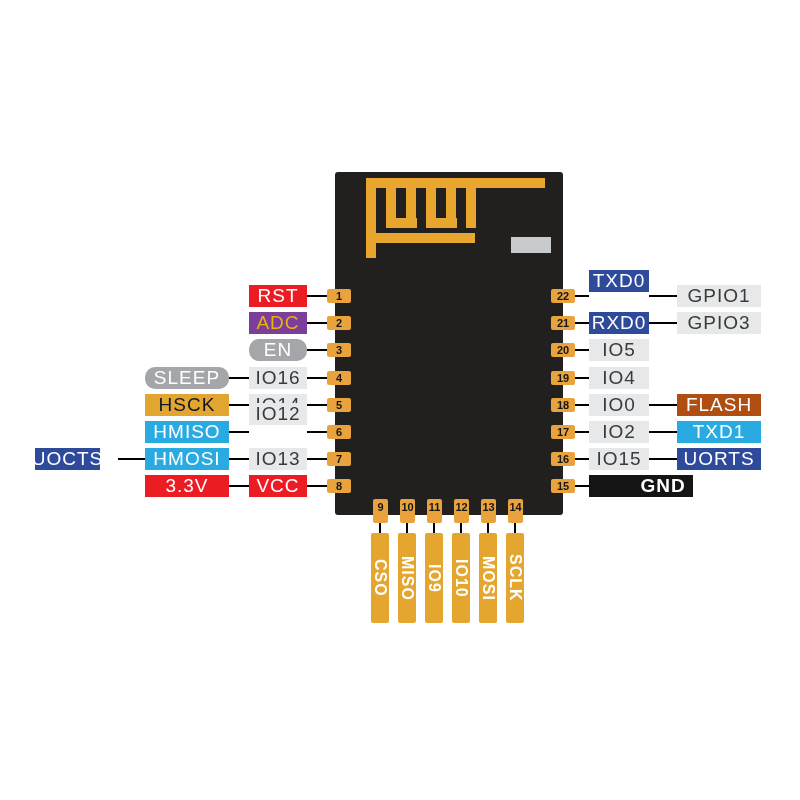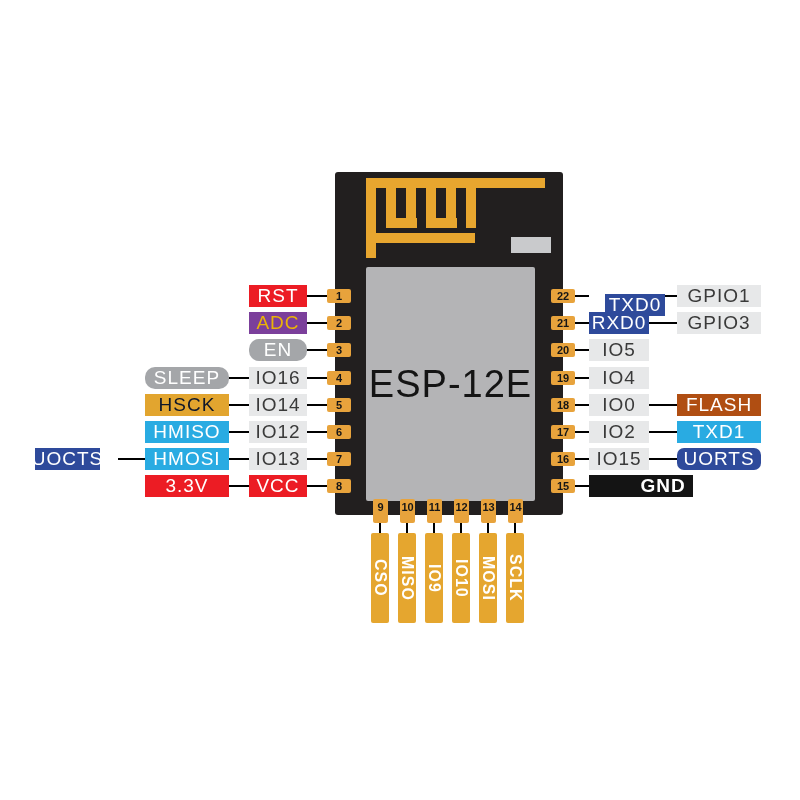--- a/index.html
+++ b/index.html
@@ -59,23 +59,20 @@
   <div class="ant gold" style="left:366px;top:233px;width:109px;height:10px;"></div>
   <div class="ant gold" style="left:386px;top:188px;width:10px;height:40px;"></div>
   <div class="ant gold" style="left:406px;top:188px;width:10px;height:40px;"></div>
   <div class="ant gold" style="left:426px;top:188px;width:10px;height:40px;"></div>
   <div class="ant gold" style="left:446px;top:188px;width:10px;height:40px;"></div>
   <div class="ant gold" style="left:466px;top:188px;width:10px;height:40px;"></div>
   <div class="ant gold" style="left:386px;top:218px;width:31px;height:10px;"></div>
   <div class="ant gold" style="left:426px;top:218px;width:31px;height:10px;"></div>
   <div class="comp"></div>
 
-  <div class="shield">
-    <span class="chip-label">ESP-12E</span>
-  </div>
 
   <div class="pad" style="left:327px;top:289px;">1</div>
   <div class="pad" style="left:327px;top:316px;">2</div>
   <div class="pad" style="left:327px;top:343px;">3</div>
   <div class="pad" style="left:327px;top:371px;">4</div>
   <div class="pad" style="left:327px;top:398px;">5</div>
   <div class="pad" style="left:327px;top:425px;">6</div>
   <div class="pad" style="left:327px;top:452px;">7</div>
   <div class="pad" style="left:327px;top:479px;">8</div>
 
@@ -115,46 +112,46 @@
   <div class="wire" style="left:649px;top:322px;width:28px;"></div>
   <div class="wire" style="left:649px;top:404px;width:28px;"></div>
   <div class="wire" style="left:649px;top:431px;width:28px;"></div>
   <div class="wire" style="left:649px;top:458px;width:28px;"></div>
 
   <div class="box col-li c-red" style="top:285px;">RST</div>
   <div class="box col-li c-purple" style="top:312px;">ADC</div>
   <div class="box col-li c-gray" style="top:339px;">EN</div>
   <div class="box col-li c-light" style="top:367px;">IO16</div>
   <div class="box col-li c-light" style="top:394px;">IO14</div>
-  <div class="box col-li c-light" style="top:421px;">IO12</div>
+  <div class="box col-li c-light" style="top:403px;">IO12</div>
   <div class="box col-li c-light" style="top:448px;">IO13</div>
   <div class="box col-li c-red" style="top:475px;">VCC</div>
 
   <div class="box col-lo c-gray" style="top:367px;">SLEEP</div>
   <div class="box col-lo c-gold" style="top:394px;">HSCK</div>
   <div class="box col-lo c-cyan" style="top:421px;">HMISO</div>
   <div class="box col-lo c-cyan" style="top:448px;">HMOSI</div>
   <div class="box col-lo c-red" style="top:475px;">3.3V</div>
 
   <div class="box col-lf c-navy" style="top:448px;">UOCTS</div>
 
-  <div class="box col-ri c-navy" style="top:294px;margin-left:16px;">TXD0</div>
+  <div class="box col-ri c-navy" style="top:270px;">TXD0</div>
   <div class="box col-ri c-navy" style="top:312px;">RXD0</div>
   <div class="box col-ri c-light" style="top:339px;">IO5</div>
   <div class="box col-ri c-light" style="top:367px;">IO4</div>
   <div class="box col-ri c-light" style="top:394px;">IO0</div>
   <div class="box col-ri c-light" style="top:421px;">IO2</div>
   <div class="box col-ri c-light" style="top:448px;">IO15</div>
   <div class="box col-ri c-black" style="top:475px;">GND</div>
 
   <div class="box col-ro c-light" style="top:285px;">GPIO1</div>
   <div class="box col-ro c-light" style="top:312px;">GPIO3</div>
   <div class="box col-ro c-brown" style="top:394px;">FLASH</div>
   <div class="box col-ro c-cyan" style="top:421px;">TXD1</div>
-  <div class="box col-ro c-navy" style="top:448px;border-radius:7px;">UORTS</div>
+  <div class="box col-ro c-navy" style="top:448px;">UORTS</div>
 
   <div class="bpad" style="left:373px;top:499px;">9</div>
   <div class="bpad" style="left:400px;top:499px;">10</div>
   <div class="bpad" style="left:427px;top:499px;">11</div>
   <div class="bpad" style="left:454px;top:499px;">12</div>
   <div class="bpad" style="left:481px;top:499px;">13</div>
   <div class="bpad" style="left:508px;top:499px;">14</div>
 
   <div class="vwire" style="left:379px;top:523px;height:10px;"></div>
   <div class="vwire" style="left:406px;top:523px;height:10px;"></div>

